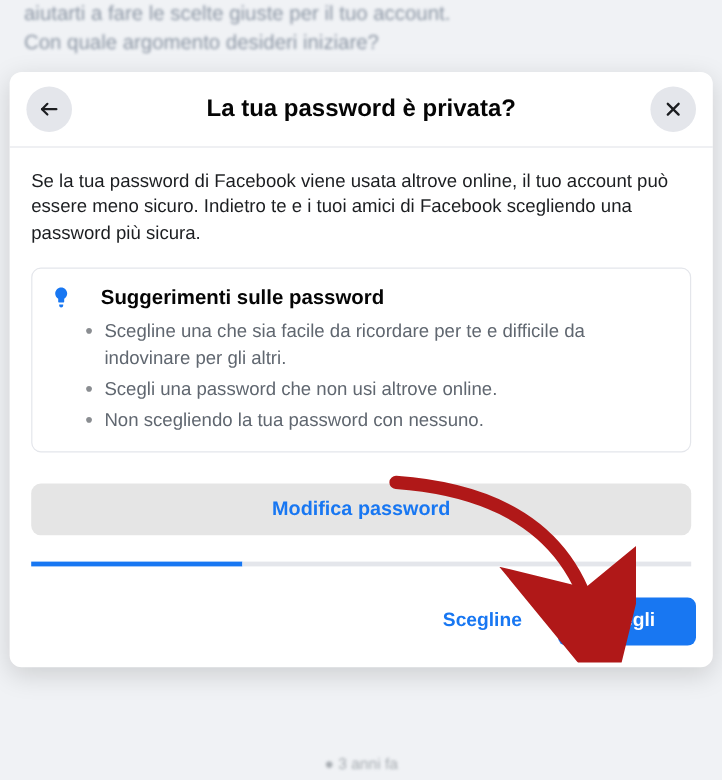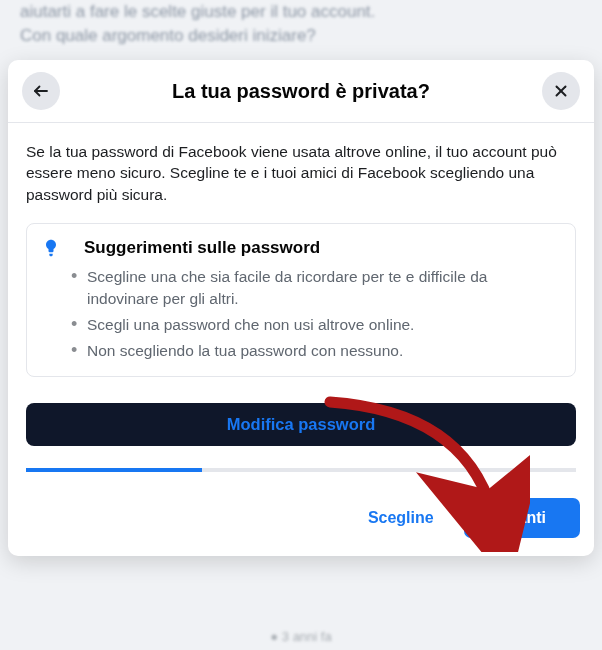--- a/index.html
+++ b/index.html
@@ -113,21 +113,21 @@
     content: "•";
     position: absolute;
     left: 0;
     color: #8a8d91;
     font-size: 18px;
     line-height: 1.2;
   }
   .change-pw-btn {
     margin: 26px 0 0 0;
     width: 100%;
-    background: #0f172a;
+    background: #e5e5e5;
     border: none;
     border-radius: 8px;
     padding: 12px 0;
     font-size: 16.5px;
     font-weight: 600;
     color: #1877f2;
     cursor: pointer;
   }
   .progress-row {
     margin-top: 22px;
@@ -204,21 +204,21 @@
     <div class="modal-title">La tua password è privata?</div>
     <div class="icon-btn">
       <svg viewBox="0 0 24 24" fill="none" stroke="#1c1e21" stroke-width="2.6" stroke-linecap="round">
         <line x1="6" y1="6" x2="18" y2="18"></line>
         <line x1="18" y1="6" x2="6" y2="18"></line>
       </svg>
     </div>
   </div>
 
   <div class="modal-body">
-    <p class="desc">Se la tua password di Facebook viene usata altrove online, il tuo account può essere meno sicuro. Scegline te e i tuoi amici di Facebook scegliendo una password più sicura.</p>
+    <p class="desc">Se la tua password di Facebook viene usata altrove online, il tuo account può essere meno sicuro. Indietro te e i tuoi amici di Facebook scegliendo una password più sicura.</p>
 
     <div class="tips-box">
       <div class="tips-head">
         <svg class="bulb-icon" viewBox="0 0 24 24" fill="#1877f2">
           <path d="M12 2C8.7 2 6 4.7 6 8c0 2.2 1.2 4.1 3 5.2V16c0 .6.4 1 1 1h4c.6 0 1-.4 1-1v-2.8c1.8-1.1 3-3 3-5.2 0-3.3-2.7-6-6-6zm-2 17h4v1c0 1.1-.9 2-2 2s-2-.9-2-2v-1z"></path>
         </svg>
         <div class="tips-title">Suggerimenti sulle password</div>
       </div>
       <ul class="tips-list">
         <li>Scegline una che sia facile da ricordare per te e difficile da indovinare per gli altri.</li>
@@ -230,21 +230,21 @@
     <button class="change-pw-btn">Modifica password</button>
 
     <div class="progress-row">
       <div class="progress-done"></div>
       <div class="progress-rest"></div>
     </div>
   </div>
 
   <div class="footer-row">
     <button class="btn-back">Scegline</button>
-    <button class="btn-next">Avanti</button>
+    <button class="btn-next">Scegli</button>
   </div>
 
 </div>
 
 <svg class="arrow-annot" viewBox="0 0 230 160">
   <defs>
     <marker id="arrowhead" markerWidth="12" markerHeight="12" refX="6" refY="6" orient="auto">
       <path d="M0,0 L12,6 L0,12 L3,6 Z" fill="#b01818"></path>
     </marker>
   </defs>

